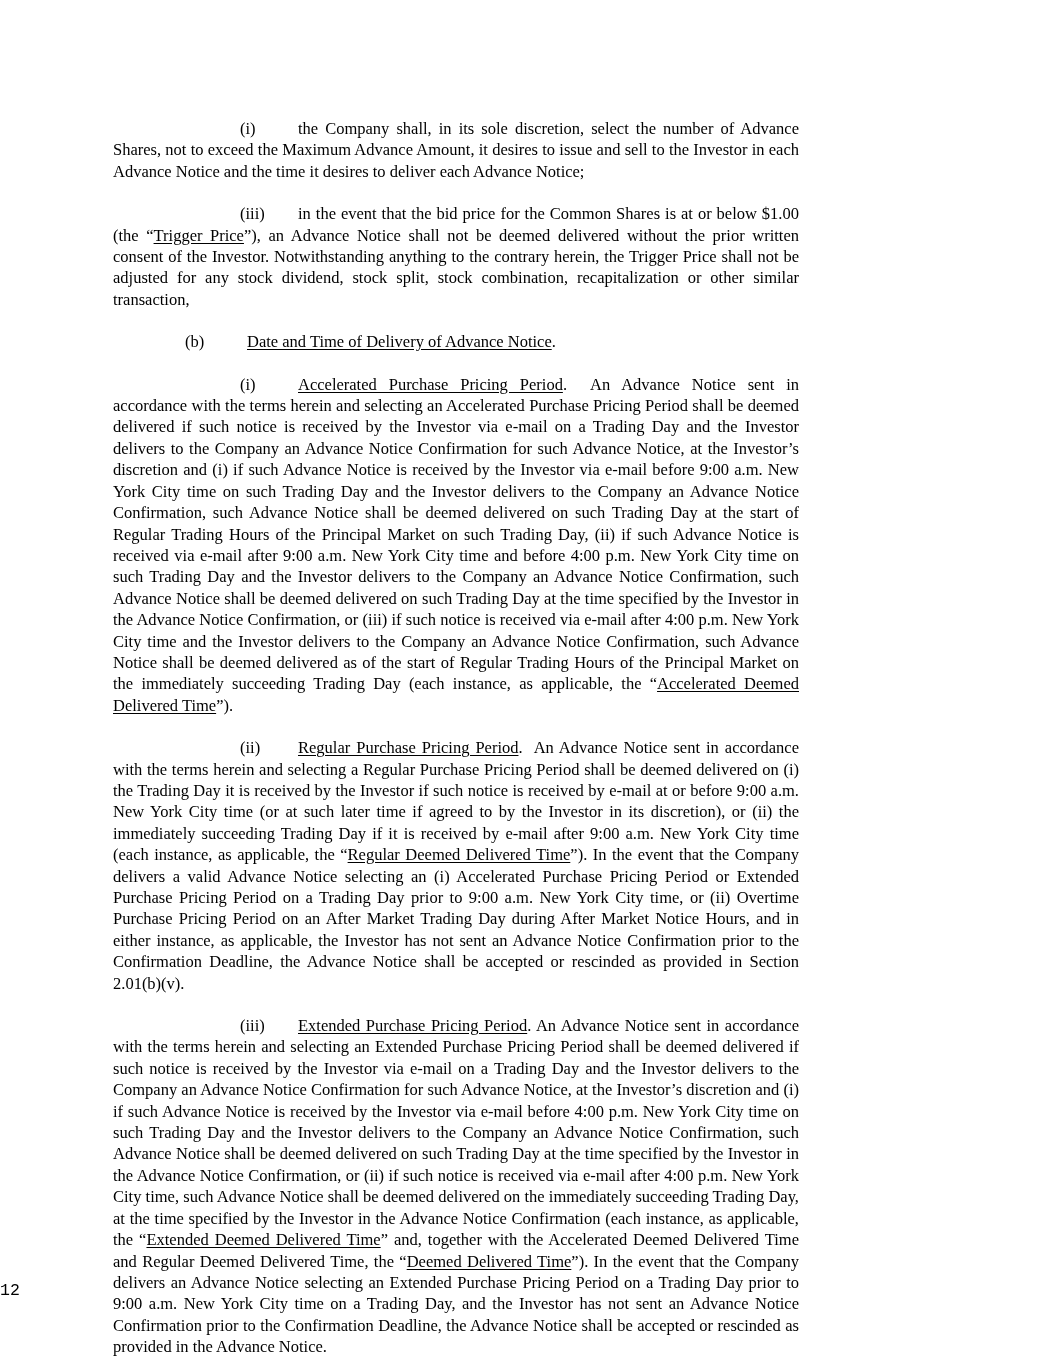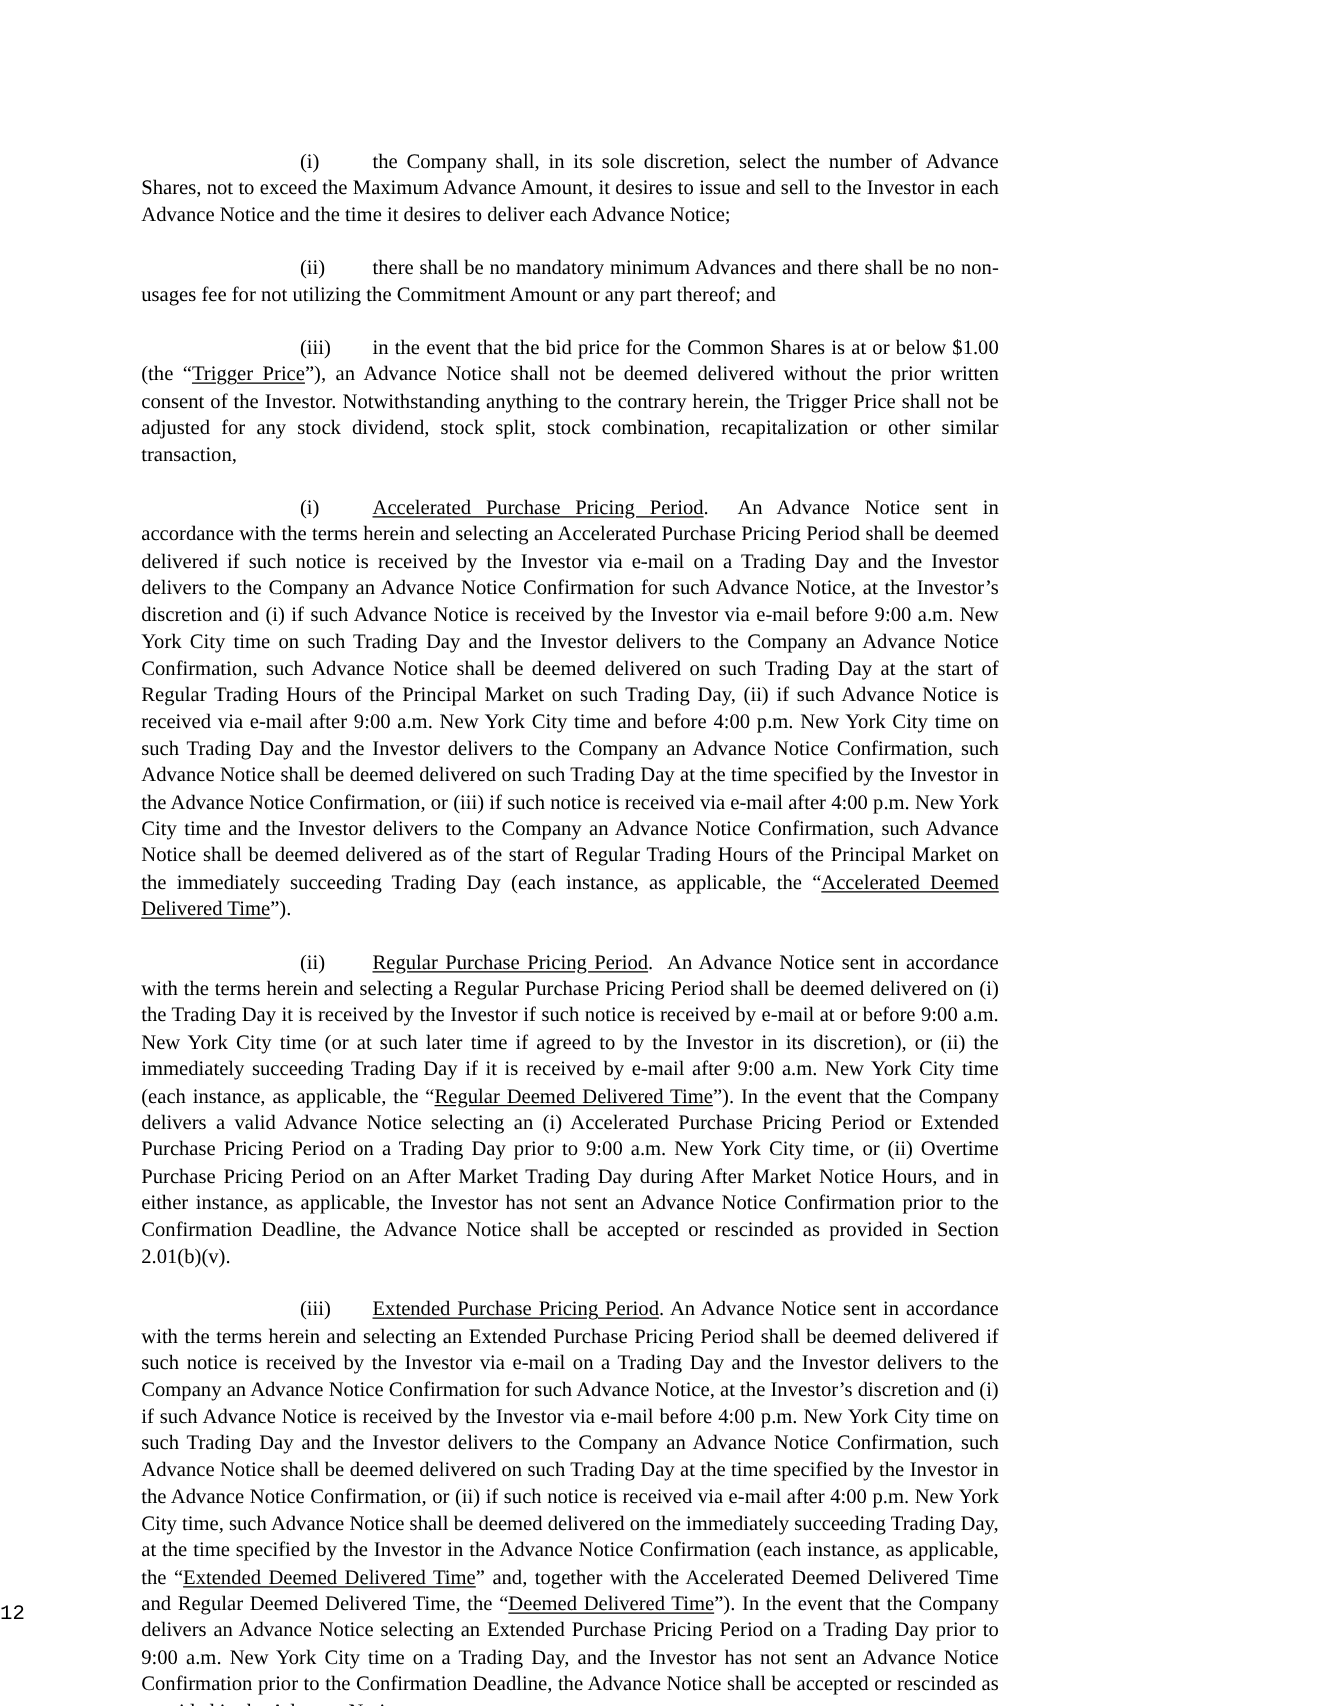--- a/index.html
+++ b/index.html
@@ -43,24 +43,24 @@
     color: #000000;
   }
 </style>
 </head>
 <body>
 
 <div class="page">
 
   <p class="para lvl2"><span class="pnum">(i)</span><span><span>the Company shall, in its sole discretion, select the number of Advance Shares, not to exceed the Maximum Advance Amount, it desires to issue and sell to the Investor in each Advance Notice and the time it desires to deliver each Advance Notice;</span></span></p>
 
-  <p class="para lvl2"><span class="pnum">(ii)</span><span><span>there shall be no mandatory minimum Advances and there shall be no non-usages fee for not utilizing the Commitment Amount or any part thereof; and</span></span></p>
 
   <p class="para lvl2"><span class="pnum">(iii)</span><span><span>in the event that the bid price for the Common Shares is at or below $1.00 (the “</span><span class="u">Trigger Price</span><span>”), an Advance Notice shall not be deemed delivered without the prior written consent of the Investor. Notwithstanding anything to the contrary herein, the Trigger Price shall not be adjusted for any stock dividend, stock split, stock combination, recapitalization or other similar transaction,</span></span></p>
 
+  <p class="para lvl1"><span class="pnum">(b)</span><span><span class="u">Date and Time of Delivery of Advance Notice</span><span>.</span></span></p>
 
   <p class="para lvl2"><span class="pnum">(i)</span><span><span class="u">Accelerated Purchase Pricing Period</span><span>.&nbsp; An Advance Notice sent in accordance with the terms herein and selecting an Accelerated Purchase Pricing Period shall be deemed delivered if such notice is received by the Investor via e-mail on a Trading Day and the Investor delivers to the Company an Advance Notice Confirmation for such Advance Notice, at the Investor’s discretion and (i) if such Advance Notice is received by the Investor via e-mail before 9:00 a.m. New York City time on such Trading Day and the Investor delivers to the Company an Advance Notice Confirmation, such Advance Notice shall be deemed delivered on such Trading Day at the start of Regular Trading Hours of the Principal Market on such Trading Day, (ii) if such Advance Notice is received via e-mail after 9:00 a.m. New York City time and before 4:00 p.m. New York City time on such Trading Day and the Investor delivers to the Company an Advance Notice Confirmation, such Advance Notice shall be deemed delivered on such Trading Day at the time specified by the Investor in the Advance Notice Confirmation, or (iii) if such notice is received via e-mail after 4:00 p.m. New York City time and the Investor delivers to the Company an Advance Notice Confirmation, such Advance Notice shall be deemed delivered as of the start of Regular Trading Hours of the Principal Market on the immediately succeeding Trading Day (each instance, as applicable, the “</span><span class="u">Accelerated Deemed Delivered Time</span><span>”).</span></span></p>
 
   <p class="para lvl2"><span class="pnum">(ii)</span><span><span class="u">Regular Purchase Pricing Period</span><span>.&nbsp; An Advance Notice sent in accordance with the terms herein and selecting a Regular Purchase Pricing Period shall be deemed delivered on (i) the Trading Day it is received by the Investor if such notice is received by e-mail at or before 9:00 a.m. New York City time (or at such later time if agreed to by the Investor in its discretion), or (ii) the immediately succeeding Trading Day if it is received by e-mail after 9:00 a.m. New York City time (each instance, as applicable, the “</span><span class="u">Regular Deemed Delivered Time</span><span>”). In the event that the Company delivers a valid Advance Notice selecting an (i) Accelerated Purchase Pricing Period or Extended Purchase Pricing Period on a Trading Day prior to 9:00 a.m. New York City time, or (ii) Overtime Purchase Pricing Period on an After Market Trading Day during After Market Notice Hours, and in either instance, as applicable, the Investor has not sent an Advance Notice Confirmation prior to the Confirmation Deadline, the Advance Notice shall be accepted or rescinded as provided in Section 2.01(b)(v).</span></span></p>
 
   <p class="para lvl2"><span class="pnum">(iii)</span><span><span class="u">Extended Purchase Pricing Period</span><span>. An Advance Notice sent in accordance with the terms herein and selecting an Extended Purchase Pricing Period shall be deemed delivered if such notice is received by the Investor via e-mail on a Trading Day and the Investor delivers to the Company an Advance Notice Confirmation for such Advance Notice, at the Investor’s discretion and (i) if such Advance Notice is received by the Investor via e-mail before 4:00 p.m. New York City time on such Trading Day and the Investor delivers to the Company an Advance Notice Confirmation, such Advance Notice shall be deemed delivered on such Trading Day at the time specified by the Investor in the Advance Notice Confirmation, or (ii) if such notice is received via e-mail after 4:00 p.m. New York City time, such Advance Notice shall be deemed delivered on the immediately succeeding Trading Day, at the time specified by the Investor in the Advance Notice Confirmation (each instance, as applicable, the “</span><span class="u">Extended Deemed Delivered Time</span><span>” and, together with the Accelerated Deemed Delivered Time and Regular Deemed Delivered Time, the “</span><span class="u">Deemed Delivered Time</span><span>”). In the event that the Company delivers an Advance Notice selecting an Extended Purchase Pricing Period on a Trading Day prior to 9:00 a.m. New York City time on a Trading Day, and the Investor has not sent an Advance Notice Confirmation prior to the Confirmation Deadline, the Advance Notice shall be accepted or rescinded as provided in the Advance Notice.</span></span></p>
 
   <p class="para lvl2"><span class="pnum">(iv)</span><span><span class="u">Overtime Purchase Investor Period</span><span>. An Advance Notice sent in accordance with the terms herein and selecting an Overtime Purchase Pricing Period shall be deemed delivered if such notice is received by the</span></span></p>
 
   <div class="pageno">12</div>

